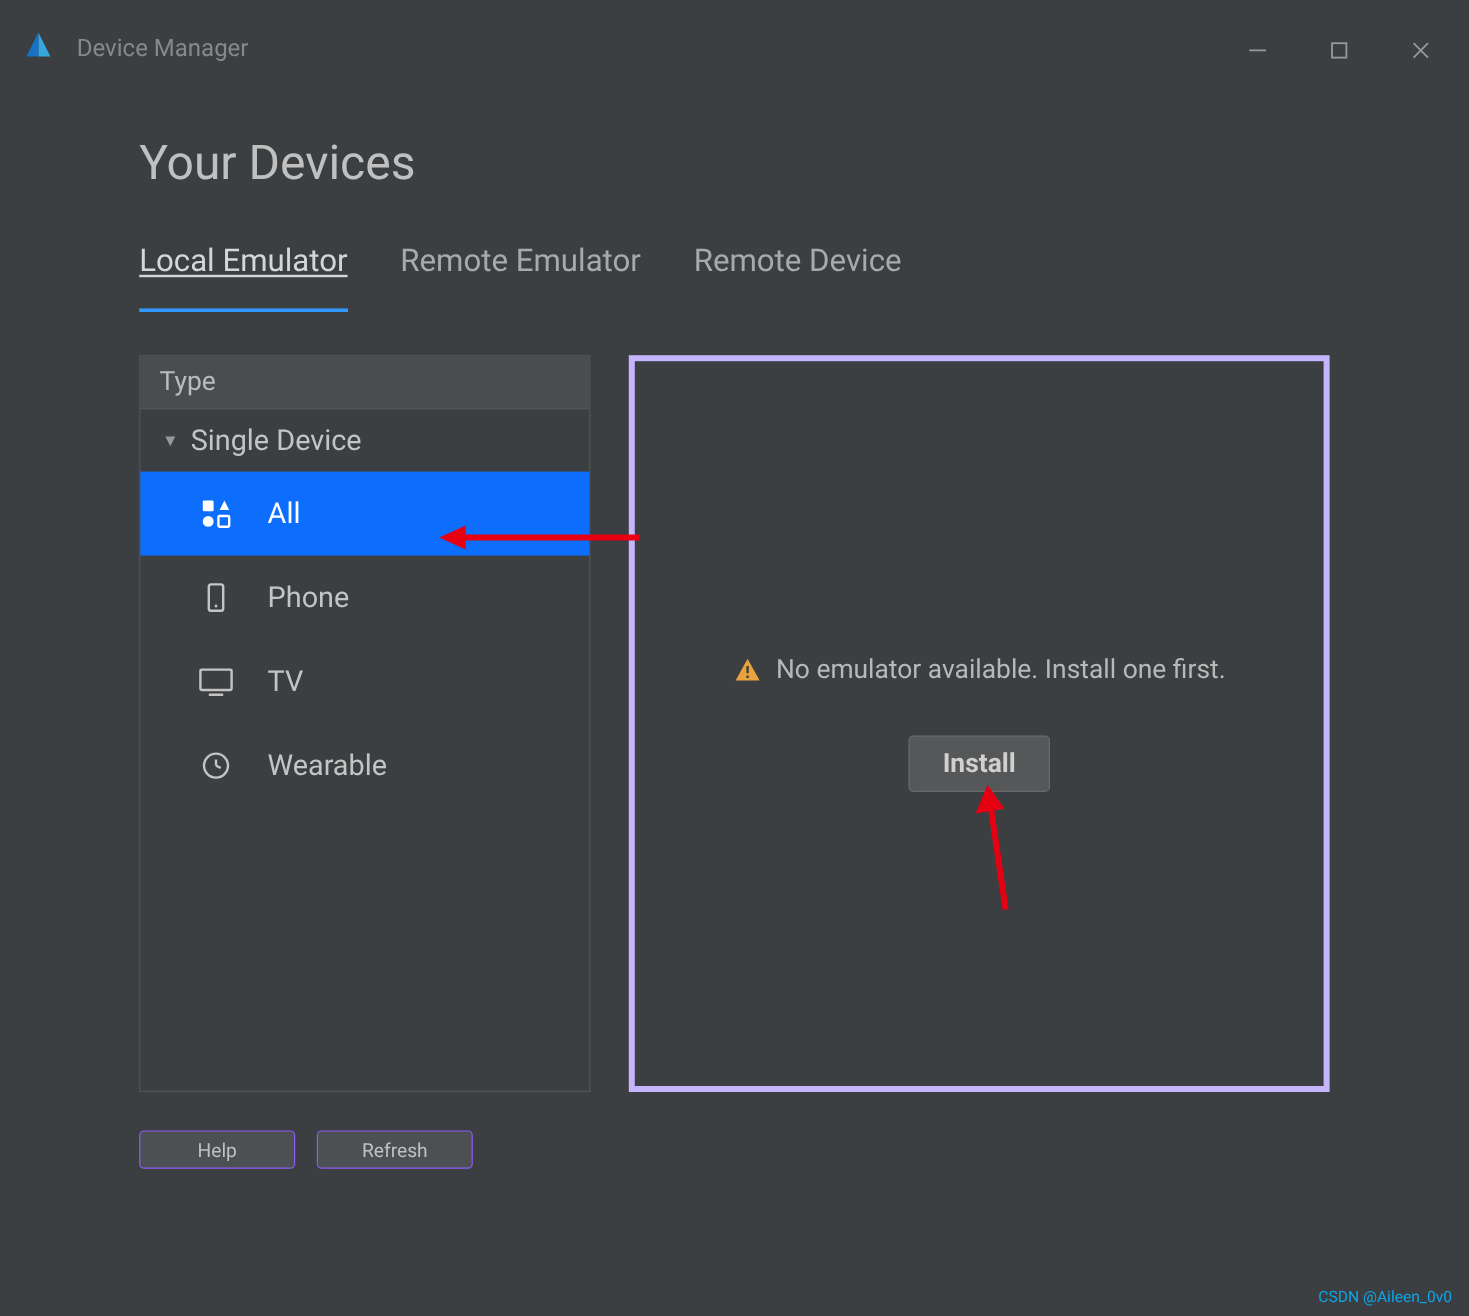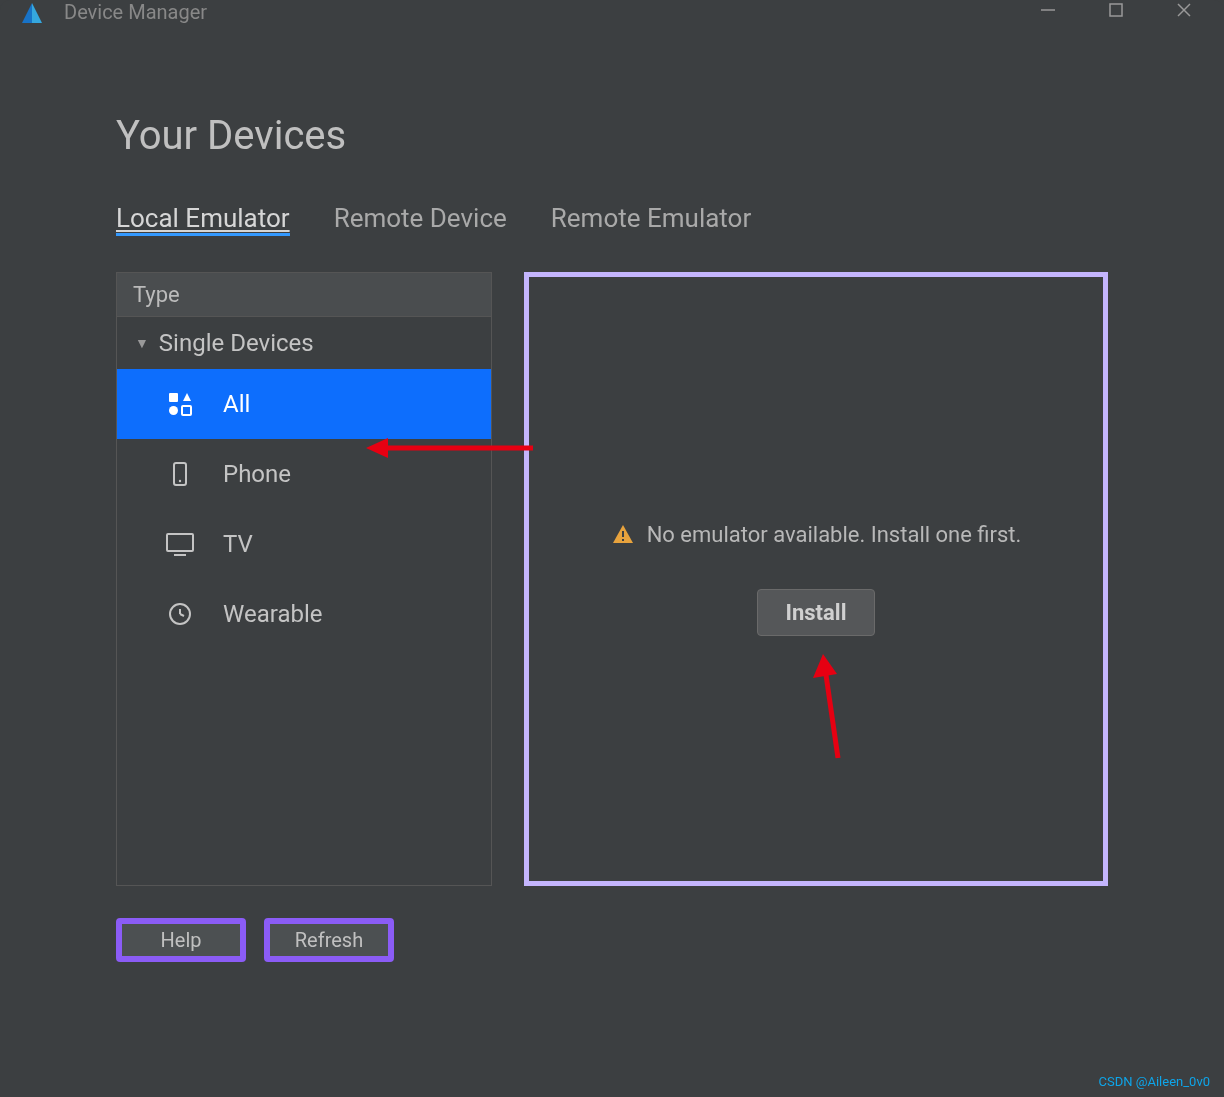--- a/index.html
+++ b/index.html
@@ -1,28 +1,28 @@
 <!DOCTYPE html>
 <html><head>
   <meta charset="utf-8">
   <style>
     * { margin: 0; padding: 0; box-sizing: border-box; font-family: -apple-system, BlinkMacSystemFont, "Segoe UI", Roboto, sans-serif; }
     body { width: 1224px; height: 1097px; background: #3c3f41; color: #bbbbbb; position: relative; overflow: hidden; border-radius: 10px; }
     
-    .titlebar { height: 52px; display: flex; align-items: flex-start; padding: 0 18px; background: #3c3f41; }
+    .titlebar { height: 52px; display: flex; align-items: flex-end; padding: 0 18px; background: #3c3f41; }
     .app-icon { width: 28px; height: 28px; margin-right: 18px; }
     .window-title { font-size: 20px; color: #888; flex: 1; }
     .win-controls { display: flex; gap: 48px; align-items: center; margin-right: 12px; }
     .win-ctrl { width: 20px; height: 20px; display: flex; align-items: center; justify-content: center; cursor: pointer; color: #999; }
     
     .content { padding: 60px 116px 0 116px; }
     .page-title { font-size: 40px; color: #c0c0c0; font-weight: 400; margin-bottom: 44px; }
     
     .tabs { display: flex; gap: 44px; margin-bottom: 36px; }
-    .tab { font-size: 26px; color: #a9a9a9; cursor: pointer; padding-bottom: 0; }
+    .tab { font-size: 26px; color: #a9a9a9; cursor: pointer; padding-bottom: 24px; }
     .tab.active { color: #d6d6d6; border-bottom: 3px solid #3399ff; text-decoration: underline; text-decoration-color: #d6d6d6; text-underline-offset: 3px; }
     
     .panels { display: flex; gap: 32px; }
     
     .left-panel { width: 376px; background: #3c3f41; border: 1px solid #555; }
     .panel-header { height: 44px; background: #4a4d4f; border-bottom: 1px solid #555; display: flex; align-items: center; padding: 2px 16px; font-size: 22px; color: #bbb; }
     
     .tree { padding: 0; }
     .tree-group { display: flex; align-items: center; padding: 12px 18px; font-size: 24px; color: #c4c4c4; cursor: pointer; gap: 10px; }
     .tree-group .chevron { font-size: 14px; color: #999; }
@@ -31,21 +31,21 @@
     .tree-item.selected { background: #0d6efd; color: #fff; }
     .tree-item .item-icon { width: 30px; height: 30px; display: flex; align-items: center; justify-content: center; }
     
     .right-panel { flex: 1; border: 5px solid #c4b5fd; display: flex; flex-direction: column; align-items: center; justify-content: center; height: 614px; }
     .empty-msg { display: flex; align-items: center; gap: 12px; font-size: 22px; color: #b8b8b8; margin-bottom: 42px; }
     .warning-icon { width: 24px; height: 24px; }
     
     .install-btn { padding: 10px 28px; font-size: 22px; color: #d0d0d0; background: #555759; border: 1px solid #6a6a6a; border-radius: 4px; cursor: pointer; font-weight: bold; }
     
     .footer-btns { display: flex; gap: 18px; margin-top: 32px; }
-    .footer-btn { width: 130px; height: 44px; font-size: 20px; color: #c0c0c0; background: #4c5052; border: 6px solid #8b5cf6; border-radius: 4px; cursor: pointer; display: flex; align-items: center; justify-content: center; }
+    .footer-btn { width: 130px; height: 32px; font-size: 16px; color: #c0c0c0; background: #4c5052; border: 1px solid #8b5cf6; border-radius: 4px; cursor: pointer; display: flex; align-items: center; justify-content: center; }
     
     .watermark { position: absolute; bottom: 8px; right: 14px; font-size: 13px; color: #0ea5e9; }
     
     .arrow-annotation { position: absolute; pointer-events: none; }
     .arrow1 { left: 358px; top: 428px; }
     .arrow2 { left: 795px; top: 648px; }
   </style>
 </head>
 <body>
 
@@ -73,32 +73,32 @@
         </svg>
     </div>
   </div>
 </div>
 
 <div class="content">
   <h1 class="page-title">Your Devices</h1>
 
   <div class="tabs">
     <div class="tab active">Local Emulator</div>
+    <div class="tab">Remote Emulator</div>
     <div class="tab">Remote Device</div>
-    <div class="tab">Remote Emulator</div>
   </div>
 
   <div class="panels">
 
     <div class="left-panel" style="height:614px;">
       <div class="panel-header">Type</div>
       <div class="tree">
         <div class="tree-group">
           <span class="chevron">▼</span>
-          <span>Single Devices</span>
+          <span>Single Device</span>
         </div>
 
         <div class="tree-item selected">
           <span class="item-icon">
             <svg width="26" height="26" viewBox="0 0 26 26">
               <rect x="2" y="2" width="9" height="9" rx="1" fill="#fff"></rect>
               <polygon points="20,2 24,10 16,10" fill="#fff"></polygon>
               <circle cx="6.5" cy="19.5" r="4.5" fill="#fff"></circle>
               <rect x="15" y="15" width="9" height="9" rx="1" fill="none" stroke="#fff" stroke-width="2"></rect>
             </svg>

